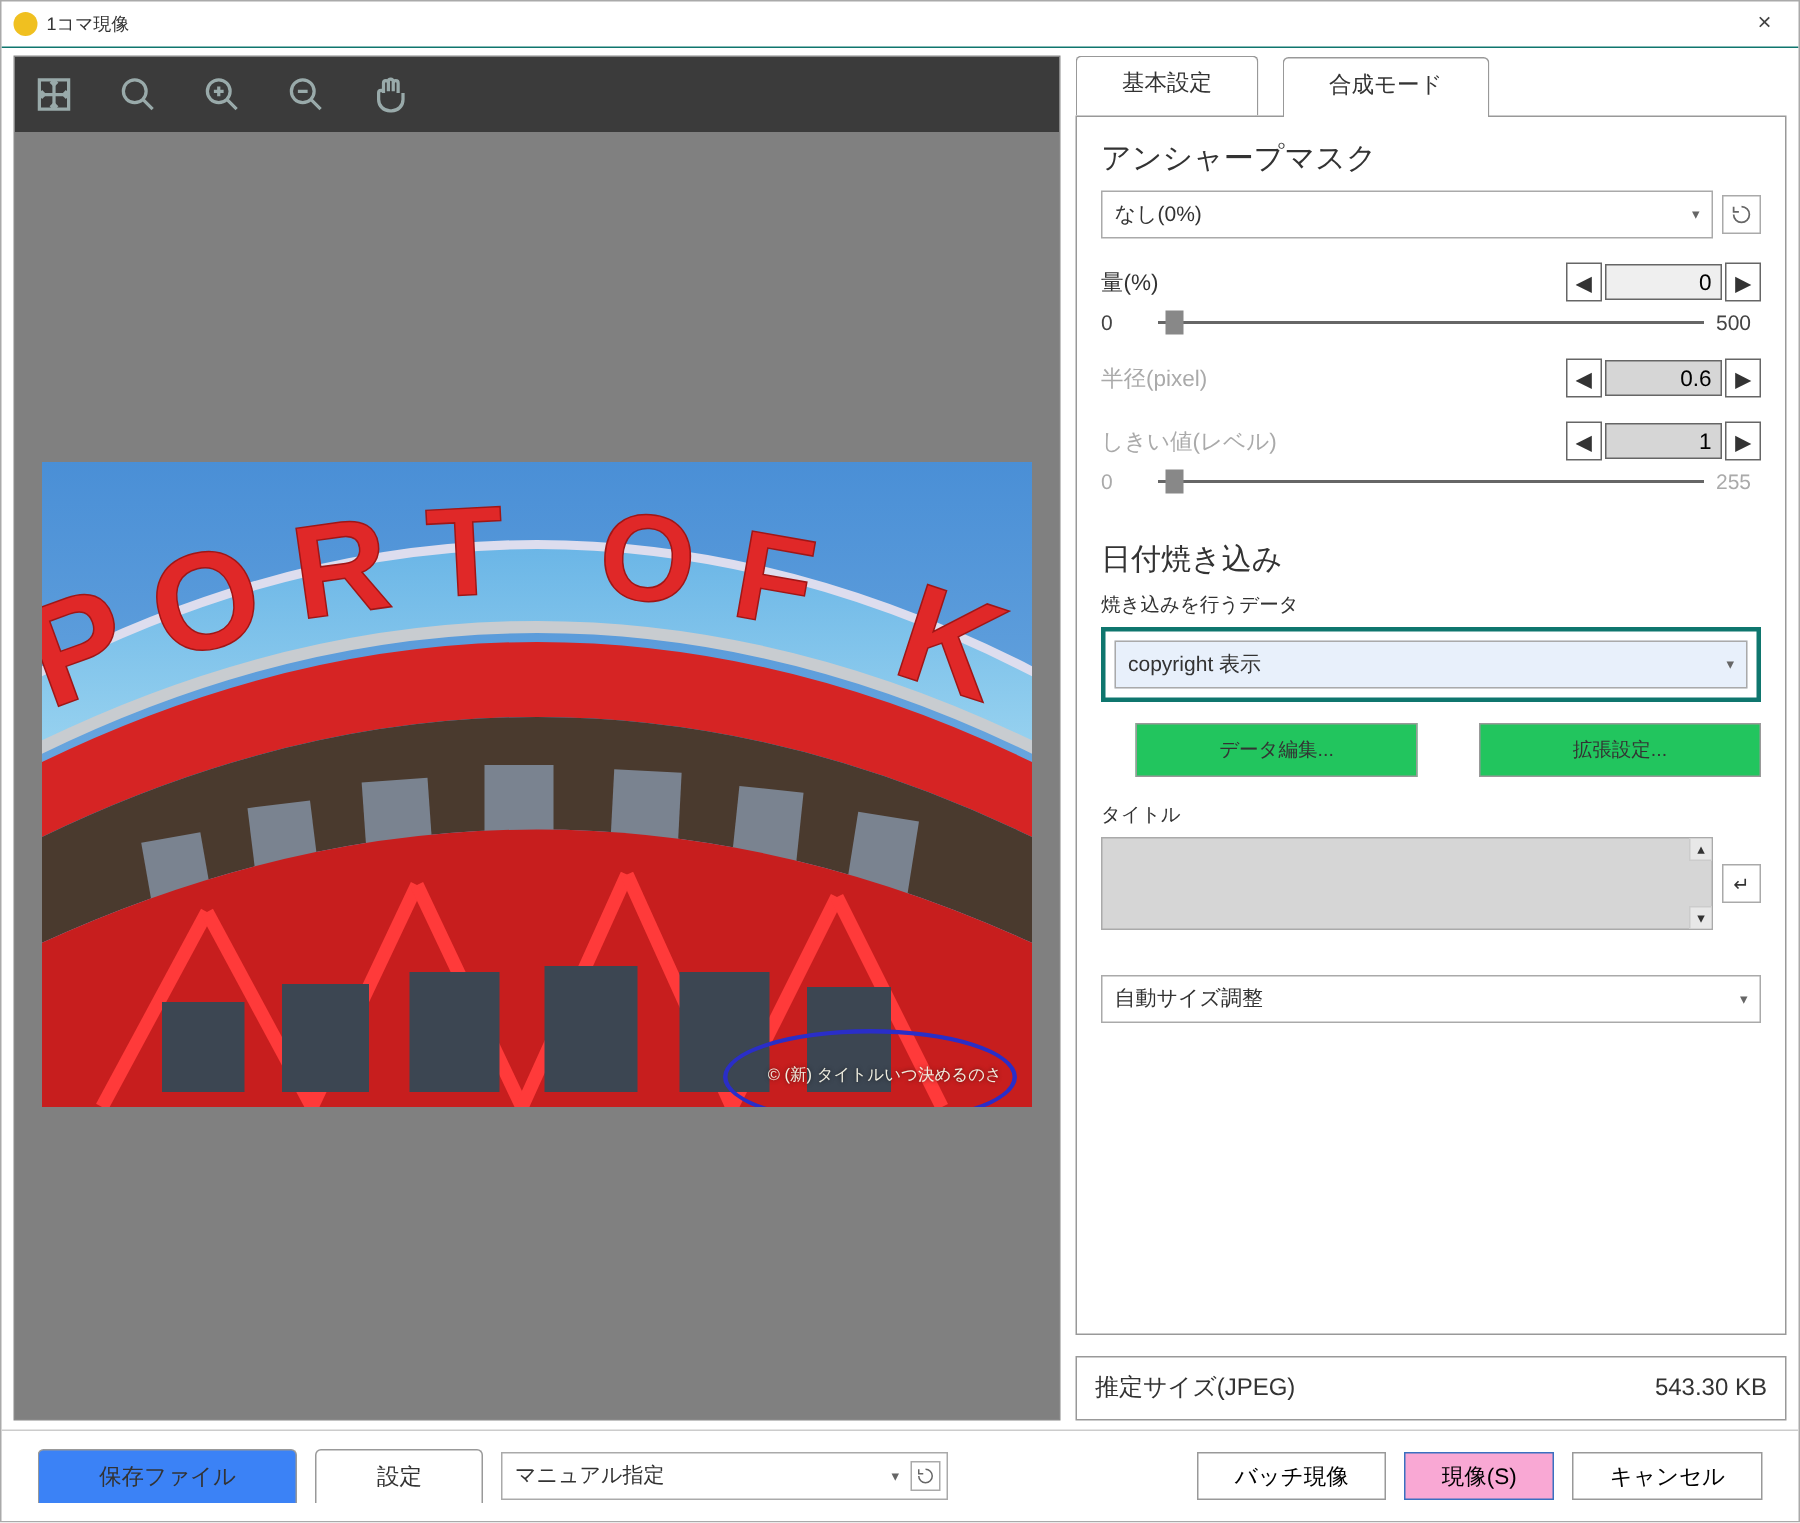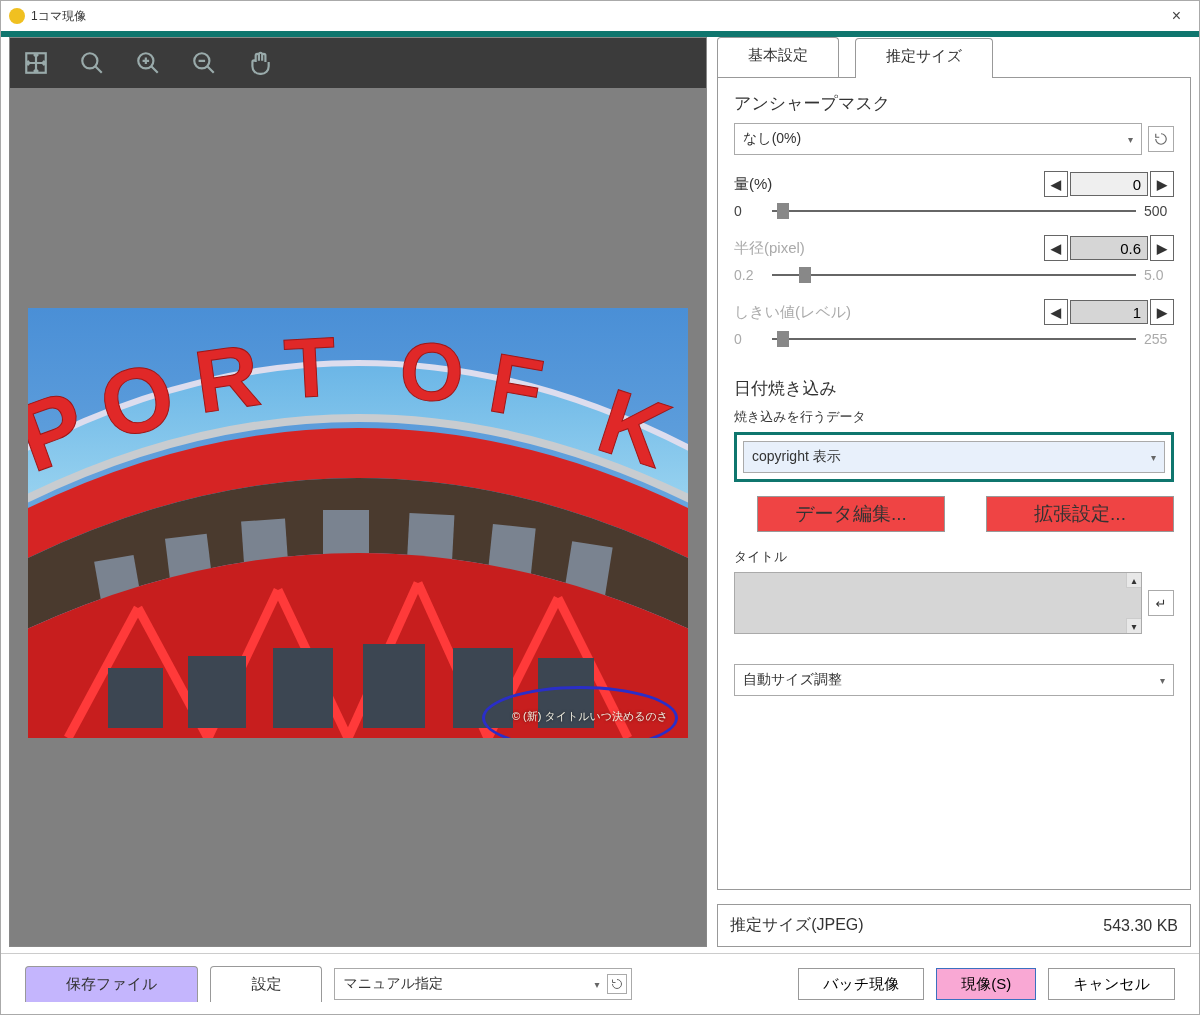--- a/index.html
+++ b/index.html
@@ -1,17 +1,17 @@
 <!DOCTYPE html>
 <html><head>
 <meta charset="utf-8">
 <style>
 html, body { margin:0; padding:0; font-family:"Yu Gothic UI","Meiryo","Hiragino Sans",Arial,sans-serif; font-size:13px; background:#fff; color:#333; }
 .window { width:1200px; height:1015px; position:relative; border:1px solid #aaa; box-sizing:border-box; overflow:hidden; }
-.titlebar { height:30px; display:flex; align-items:center; padding:0 8px; border-bottom:6px solid #0f766e; }
+.titlebar { height:30px; display:flex; align-items:center; padding:0 8px; border-bottom:1px solid #0f766e; }
 .titlebar .app-icon { width:16px; height:16px; border-radius:50%; background:#f0c020; margin-right:6px; }
 .titlebar .title { font-size:12px; color:#333; }
 .titlebar .close { margin-left:auto; font-size:16px; color:#444; cursor:pointer; padding:0 10px; }
 
 .client { position:absolute; top:30px; left:0; right:0; bottom:0; display:flex; flex-direction:column; }
 
 .main-row { flex:1; display:flex; gap:10px; padding:6px 8px; min-height:0; }
 .preview-wrap { width:696px; border:1px solid #888; display:flex; flex-direction:column; }
 .preview-toolbar { height:50px; background:#3b3b3b; display:flex; align-items:center; padding:0 12px; gap:28px; }
 .ticon { width:28px; height:28px; color:#9aa; cursor:pointer; display:flex; align-items:center; justify-content:center; }
@@ -23,21 +23,21 @@
 .copyright-overlay { position:absolute; right:20px; bottom:14px; font-size:11px; color:#f0eee0; white-space:nowrap; text-shadow:0 0 3px rgba(0,0,0,.6); }
 .ellipse-annotation { position:absolute; right:10px; bottom:-12px; width:190px; height:58px; border:3px solid #2a2ec8; border-radius:50%; pointer-events:none; }
 
 .panel-col { flex:1; display:flex; flex-direction:column; min-width:0; }
 .tabs { display:flex; height:40px; }
 .tab { border:1px solid #999; border-bottom:none; background:#fff; padding:8px 30px; font-size:15px; color:#333; cursor:pointer; border-top-left-radius:4px; border-top-right-radius:4px; margin-right:16px; }
 .tab.inactive { background:#fff; }
 .tab.active { position:relative; top:1px; }
 .panel-box { flex:1; border:1px solid #999; padding:14px 16px; box-sizing:border-box; overflow:auto; }
 
-.group-title { font-size:17px; color:#333; margin-bottom:8px; }
+.group-title { font-size:20px; color:#333; margin-bottom:8px; }
 .dropdown-row { display:flex; gap:6px; align-items:center; }
 .dropdown { flex:1; height:30px; border:1px solid #aaa; background:#fff; padding:0 8px; display:flex; align-items:center; font-size:14px; position:relative; }
 .dropdown .caret { position:absolute; right:8px; top:50%; transform:translateY(-50%); font-size:10px; color:#666; }
 .reset-btn { width:24px; height:24px; border:1px solid #aaa; display:flex; align-items:center; justify-content:center; cursor:pointer; }
 .reset-btn svg { width:14px; height:14px; }
 
 .param { margin-top:16px; }
 .param-head { display:flex; align-items:center; margin-bottom:4px; }
 .param-label { font-size:15px; width:210px; }
 .param-label.disabled { color:#aaa; }
@@ -50,35 +50,35 @@
 .slider-min.disabled, .slider-max.disabled { color:#aaa; }
 .slider { flex:1; position:relative; height:16px; }
 .slider-track { position:absolute; left:0; right:0; top:7px; height:2px; background:#666; }
 .slider-thumb { position:absolute; top:0; width:12px; height:16px; background:#888; transform:translateX(-50%); }
 
 .section { margin-top:30px; }
 .subtitle { font-size:13px; margin-bottom:6px; }
 .highlight-dd { border:3px solid #0f766e; padding:6px; margin-bottom:14px; }
 .highlight-dd .dropdown { background:#e8f0fb; }
 .btn-row { display:flex; gap:18px; margin-bottom:16px; }
-.small-btn { flex:1; height:34px; border:1px solid #999; background:#ef4444; cursor:pointer; font-size:19px; display:flex; align-items:center; justify-content:center;margin-left:23px; }
+.small-btn { flex:1; height:34px; border:1px solid #999; background:#22c55e; cursor:pointer; font-size:13px; display:flex; align-items:center; justify-content:center;margin-left:23px; }
 .title-area { display:flex; gap:6px; align-items:flex-start; }
 .title-box { flex:1; height:60px; border:1px solid #aaa; background:#d6d6d6; position:relative; }
 .scroll-up, .scroll-down { position:absolute; right:0; width:14px; height:14px; background:#e8e8e8; border-left:1px solid #ccc; display:flex; align-items:center; justify-content:center; font-size:10px; }
 .scroll-up { top:0; border-bottom:1px solid #ccc; }
 .scroll-down { bottom:0; border-top:1px solid #ccc; }
 .enter-btn { width:24px; height:24px; border:1px solid #aaa; display:flex; align-items:center; justify-content:center; margin-top:18px; }
 
 .size-row { margin-top:14px; border:1px solid #999; display:flex; align-items:center; padding:10px 12px; font-size:16px; }
 .size-row .val { margin-left:auto; }
 
 
 .bottom-bar { height:48px; border-top:1px solid #ccc; display:flex; align-items:center; padding:6px 24px; gap:12px; }
 .bot-tab { border:1px solid #999; border-bottom:none; padding:8px 40px; font-size:15px; cursor:pointer; border-top-left-radius:4px; border-top-right-radius:4px; }
-.bot-tab.inactive { background:#c4b5fd; }
+.bot-tab.inactive { background:#3b82f6; }
 .manual-dd { width:280px; height:30px; border:1px solid #aaa; background:#fff; display:flex; align-items:center; padding:0 8px; position:relative; font-size:14px; }
 .manual-caret { position:absolute; right:32px; font-size:10px; color:#666; }
 .manual-reset { position:absolute; right:4px; top:50%; transform:translateY(-50%); width:18px; height:18px; border:1px solid #aaa; display:flex; align-items:center; justify-content:center; }
 .big-btn { height:32px; padding:0 24px; border:1px solid #999; background:#fff; cursor:pointer; font-size:15px; }
 .big-btn.primary { background:#f9a8d4; border-color:#3b70c0; }
 </style>
 </head>
 <body>
 
 <div class="window">
@@ -191,21 +191,21 @@
             </svg>
             <div class="copyright-overlay">© (新) タイトルいつ決めるのさ</div>
             <div class="ellipse-annotation"></div>
           </div>
         </div>
       </div>
 
       <div class="panel-col">
         <div class="tabs">
           <div class="tab inactive">基本設定</div>
-          <div class="tab active">推定サイズ</div>
+          <div class="tab active">合成モード</div>
         </div>
         <div class="panel-box">
 
           <div class="group-title">アンシャープマスク</div>
           <div class="dropdown-row">
             <div class="dropdown">
               <span>なし(0%)</span>
               <span class="caret">▾</span>
             </div>
             <div class="reset-btn">
@@ -236,28 +236,20 @@
           </div>
 
           <div class="param">
             <div class="param-head">
               <div class="param-label disabled">半径(pixel)</div>
               <div class="spin-group">
                 <div class="arrow-btn">◀</div>
                 <input class="spin-input" value="0.6" style="">
                 <div class="arrow-btn">▶</div>
               </div>
-            </div>
-            <div class="slider-row">
-              <div class="slider-min disabled">0.2</div>
-              <div class="slider">
-                <div class="slider-track"></div>
-                  <div class="slider-thumb" style="left:9%"></div>
-              </div>
-              <div class="slider-max disabled">5.0</div>
             </div>
           </div>
 
           <div class="param">
             <div class="param-head">
               <div class="param-label disabled">しきい値(レベル)</div>
               <div class="spin-group">
                 <div class="arrow-btn">◀</div>
                 <input class="spin-input" value="1" style="">
                 <div class="arrow-btn">▶</div>

